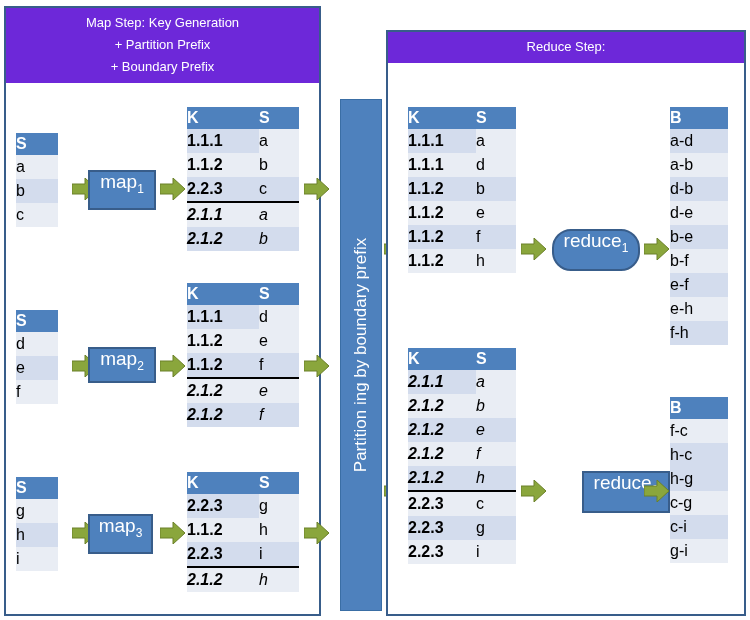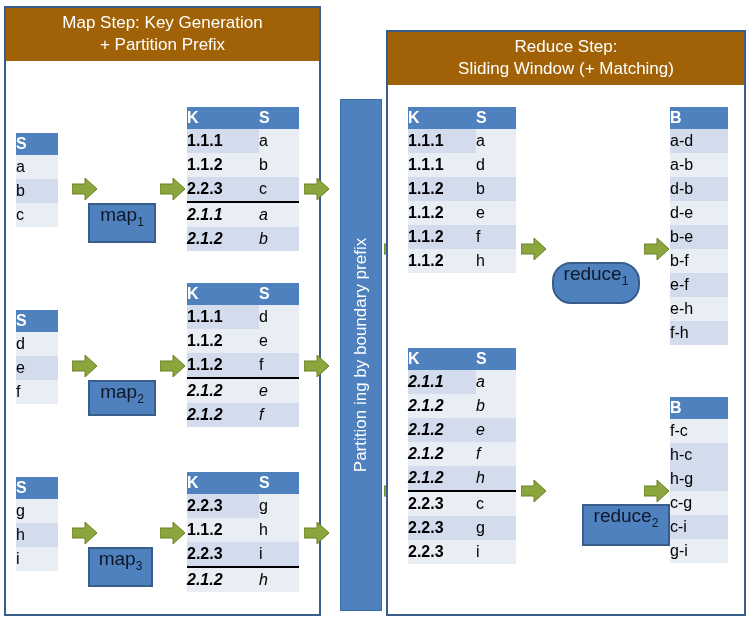--- a/index.html
+++ b/index.html
@@ -1,22 +1,22 @@
 <!DOCTYPE html>
 <html><head>
 <meta charset="utf-8">
 <style>
   html,body{margin:0;padding:0;background:#ffffff;}
   body{width:750px;height:620px;position:relative;
        font-family:"Liberation Sans","DejaVu Sans",sans-serif;
        -webkit-font-smoothing:antialiased;}
 
   .panel{position:absolute;border:2px solid #385d8a;background:#ffffff;box-sizing:border-box;}
-  .panel-head{background:#a16207;color:#ffffff;text-align:center;
-              font-size:17px;line-height:22px;padding:4px 2px 5px 2px;box-sizing:border-box;}
+  .panel-head{background:#6d28d9;color:#ffffff;text-align:center;
+              font-size:13px;line-height:22px;padding:4px 2px 5px 2px;box-sizing:border-box;}
 
   
   #map-panel{left:4px;top:6px;width:317px;height:610px;}
   
   #reduce-panel{left:386px;top:30px;width:360px;height:586px;}
 
   
   #partition-bar{position:absolute;left:340px;top:99px;width:42px;height:512px;
                  background:#4e81bd;border:1px solid #3a6ea5;box-sizing:border-box;}
   #partition-bar .vtext{position:absolute;left:50%;top:50%;
@@ -31,34 +31,35 @@
   .cell{font-size:16px;height:24px;line-height:24px;padding-left:7px;color:#000000;}
   .band-a{background:#d3dced;}
   .band-b{background:#e9edf4;}
   .kbold{font-weight:bold;}
   .kital{font-weight:bold;font-style:italic;}
   .sital{font-style:italic;}
   .sep td{border-top:2px solid #000000;}
 
   
   .procbox{position:absolute;background:#4e81bd;border:2px solid #385d8a;
-           color:#0f172a;font-size:19px;text-align:center;box-sizing:border-box;margin-top:33px;}
+           color:#ffffff;font-size:19px;text-align:center;box-sizing:border-box;}
   .procbox .lbl{display:block;line-height:1;}
   .procbox sub{font-size:12px;}
 
   
   .arrow{position:absolute;}
 </style>
 </head>
 <body>
 
 <div class="panel" id="map-panel">
   <div class="panel-head">
     <div>Map Step: Key Generation</div>
     <div>+ Partition Prefix</div>
+    <div>+ Boundary Prefix</div>
   </div>
 </div>
 
 <table class="tbl" id="s-table-1" style="left:16px;top:133px;width:42px;">
   <tbody>
       <tr>
         <td class="hcell">S</td>
       </tr>
   <tr>
         <td class="cell band-b">a</td>
@@ -236,21 +237,20 @@
 <svg class="arrow" style="left:384px;top:238px;" width="26" height="22" viewBox="0 0 26 22">
   <polygon points="0,6 13,6 13,0 25,11 13,22 13,16 0,16" fill="#8aa63c" stroke="#6b8029" stroke-width="1"></polygon>
 </svg>
 <svg class="arrow" style="left:384px;top:480px;" width="26" height="22" viewBox="0 0 26 22">
   <polygon points="0,6 13,6 13,0 25,11 13,22 13,16 0,16" fill="#8aa63c" stroke="#6b8029" stroke-width="1"></polygon>
 </svg>
 
 <div class="panel" id="reduce-panel">
   <div class="panel-head">
     <div>Reduce Step:</div>
-    <div>Sliding Window (+ Matching)</div>
   </div>
 </div>
 
 <table class="tbl" id="red-in-1" style="left:408px;top:107px;width:108px;">
   <tbody>
       <tr>
     <td class="hcell" style="width:68px;">K</td>
     <td class="hcell" style="width:40px;">S</td>
   </tr>
   <tr>

